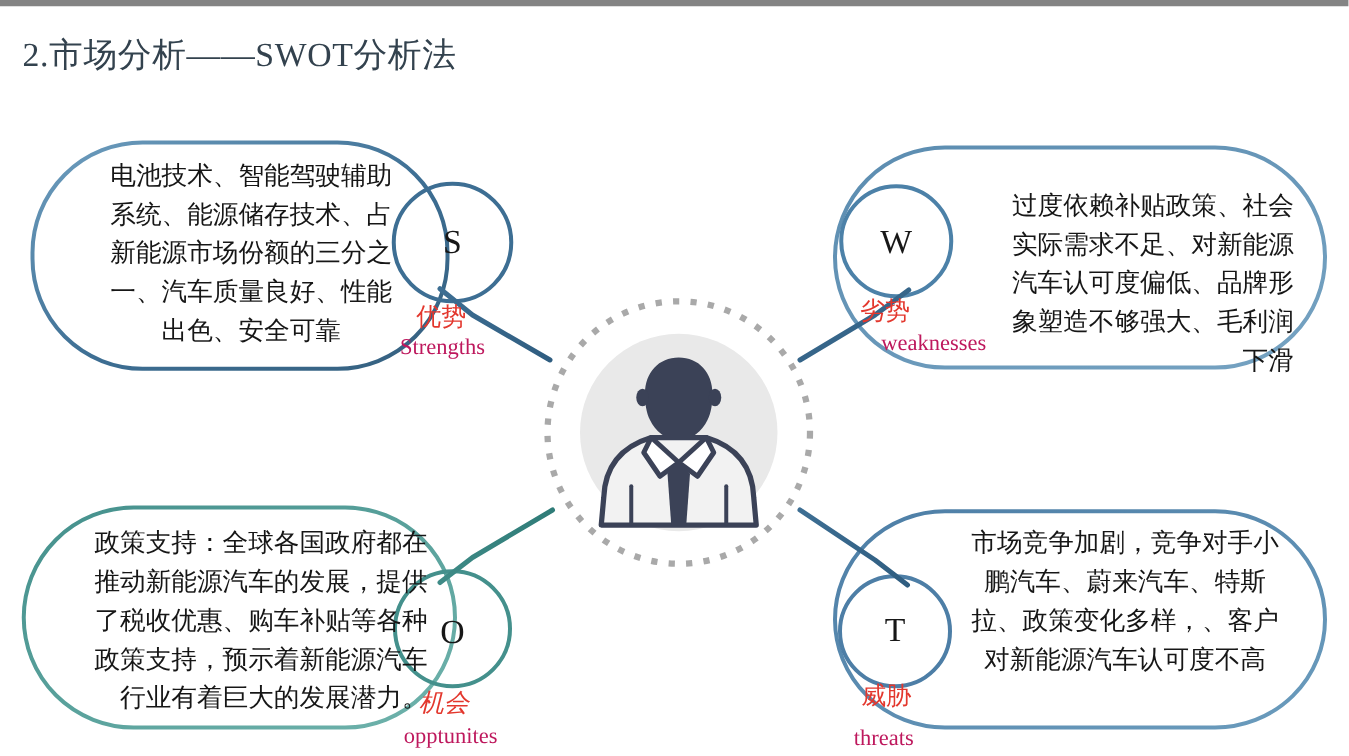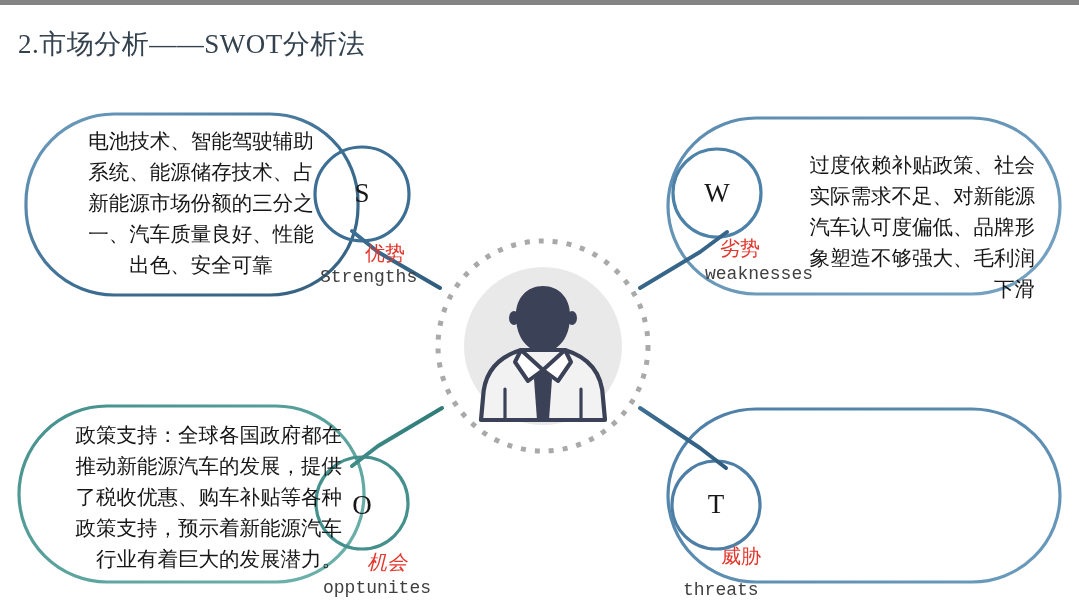--- a/index.html
+++ b/index.html
@@ -72,27 +72,26 @@
   #w-letter { left: 697px; top: 178px; }
   #o-letter { left: 342px; top: 490px; }
   #t-letter { left: 696px; top: 489px; }
 
   .label-cn {
     position: absolute;
     font-family: "Liberation Serif", "DejaVu Serif", serif;
     font-size: 20px;
     color: #e3372d;
     white-space: nowrap;
-    margin-left: 32px;
   }
   .label-en {
     position: absolute;
-    font-family: Liberation Mono, monospace;
+    font-family: Liberation Serif, serif;
     font-size: 18px;
-    color: #404040;
+    color: #be185d;
     white-space: nowrap;
   }
   #s-cn { left: 333px; top: 240px; }
   #s-en { left: 320px; top: 267px; }
   #w-cn { left: 688px; top: 235px; }
   #w-en { left: 670px; top: 264px; margin-left: 35px; }
   #o-cn { left: 335px; top: 549px; font-style: italic; }
   #o-en { left: 323px; top: 578px; }
   #t-cn { left: 689px; top: 543px; }
   #t-en { left: 683px; top: 580px; }
@@ -221,17 +220,21 @@
 
   <div class="quad-text" id="o-text">政策支持：全球各国政府都在
 推动新能源汽车的发展，提供
 了税收优惠、购车补贴等各种
 政策支持，预示着新能源汽车
 行业有着巨大的发展潜力。</div>
   <div class="letter" id="o-letter">O</div>
   <div class="label-cn" id="o-cn">机会</div>
   <div class="label-en" id="o-en">opptunites</div>
 
+  <div class="quad-text" id="t-text">市场竞争加剧，竞争对手小
+鹏汽车、蔚来汽车、特斯
+拉、政策变化多样，、客户
+对新能源汽车认可度不高</div>
   <div class="letter" id="t-letter">T</div>
   <div class="label-cn" id="t-cn">威胁</div>
   <div class="label-en" id="t-en">threats</div>
 
 </div>
 
 </body></html>

